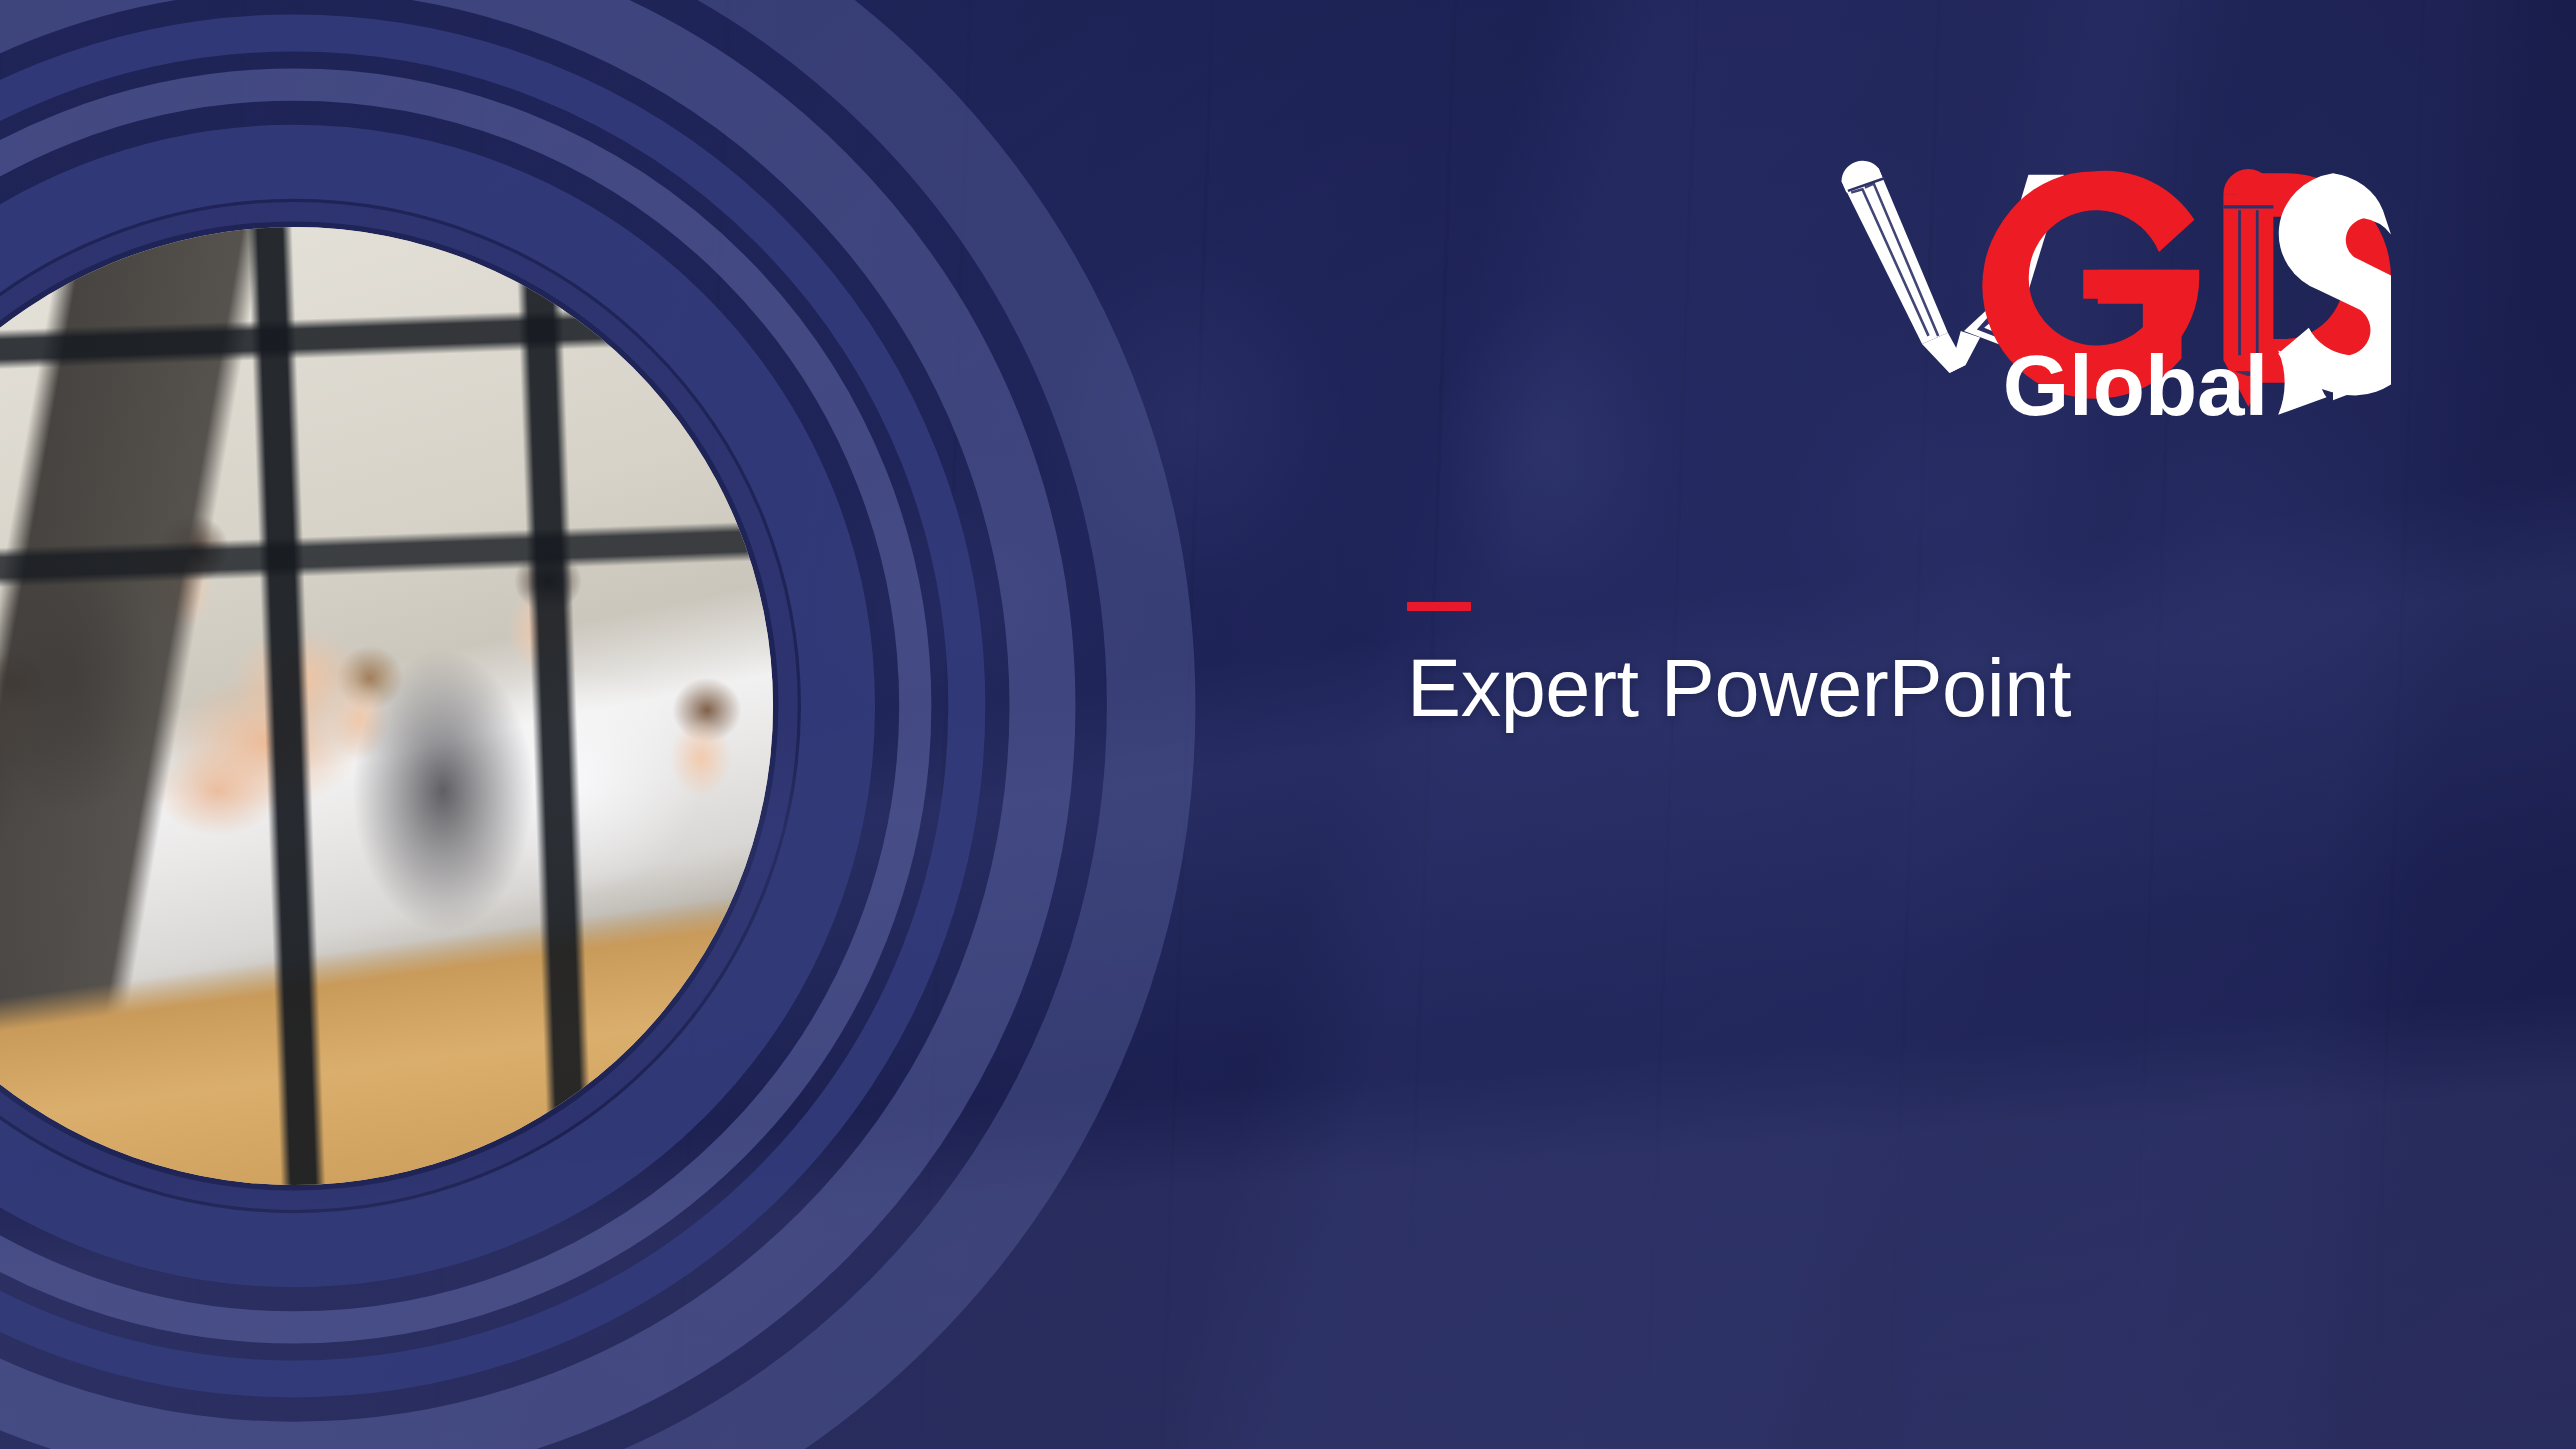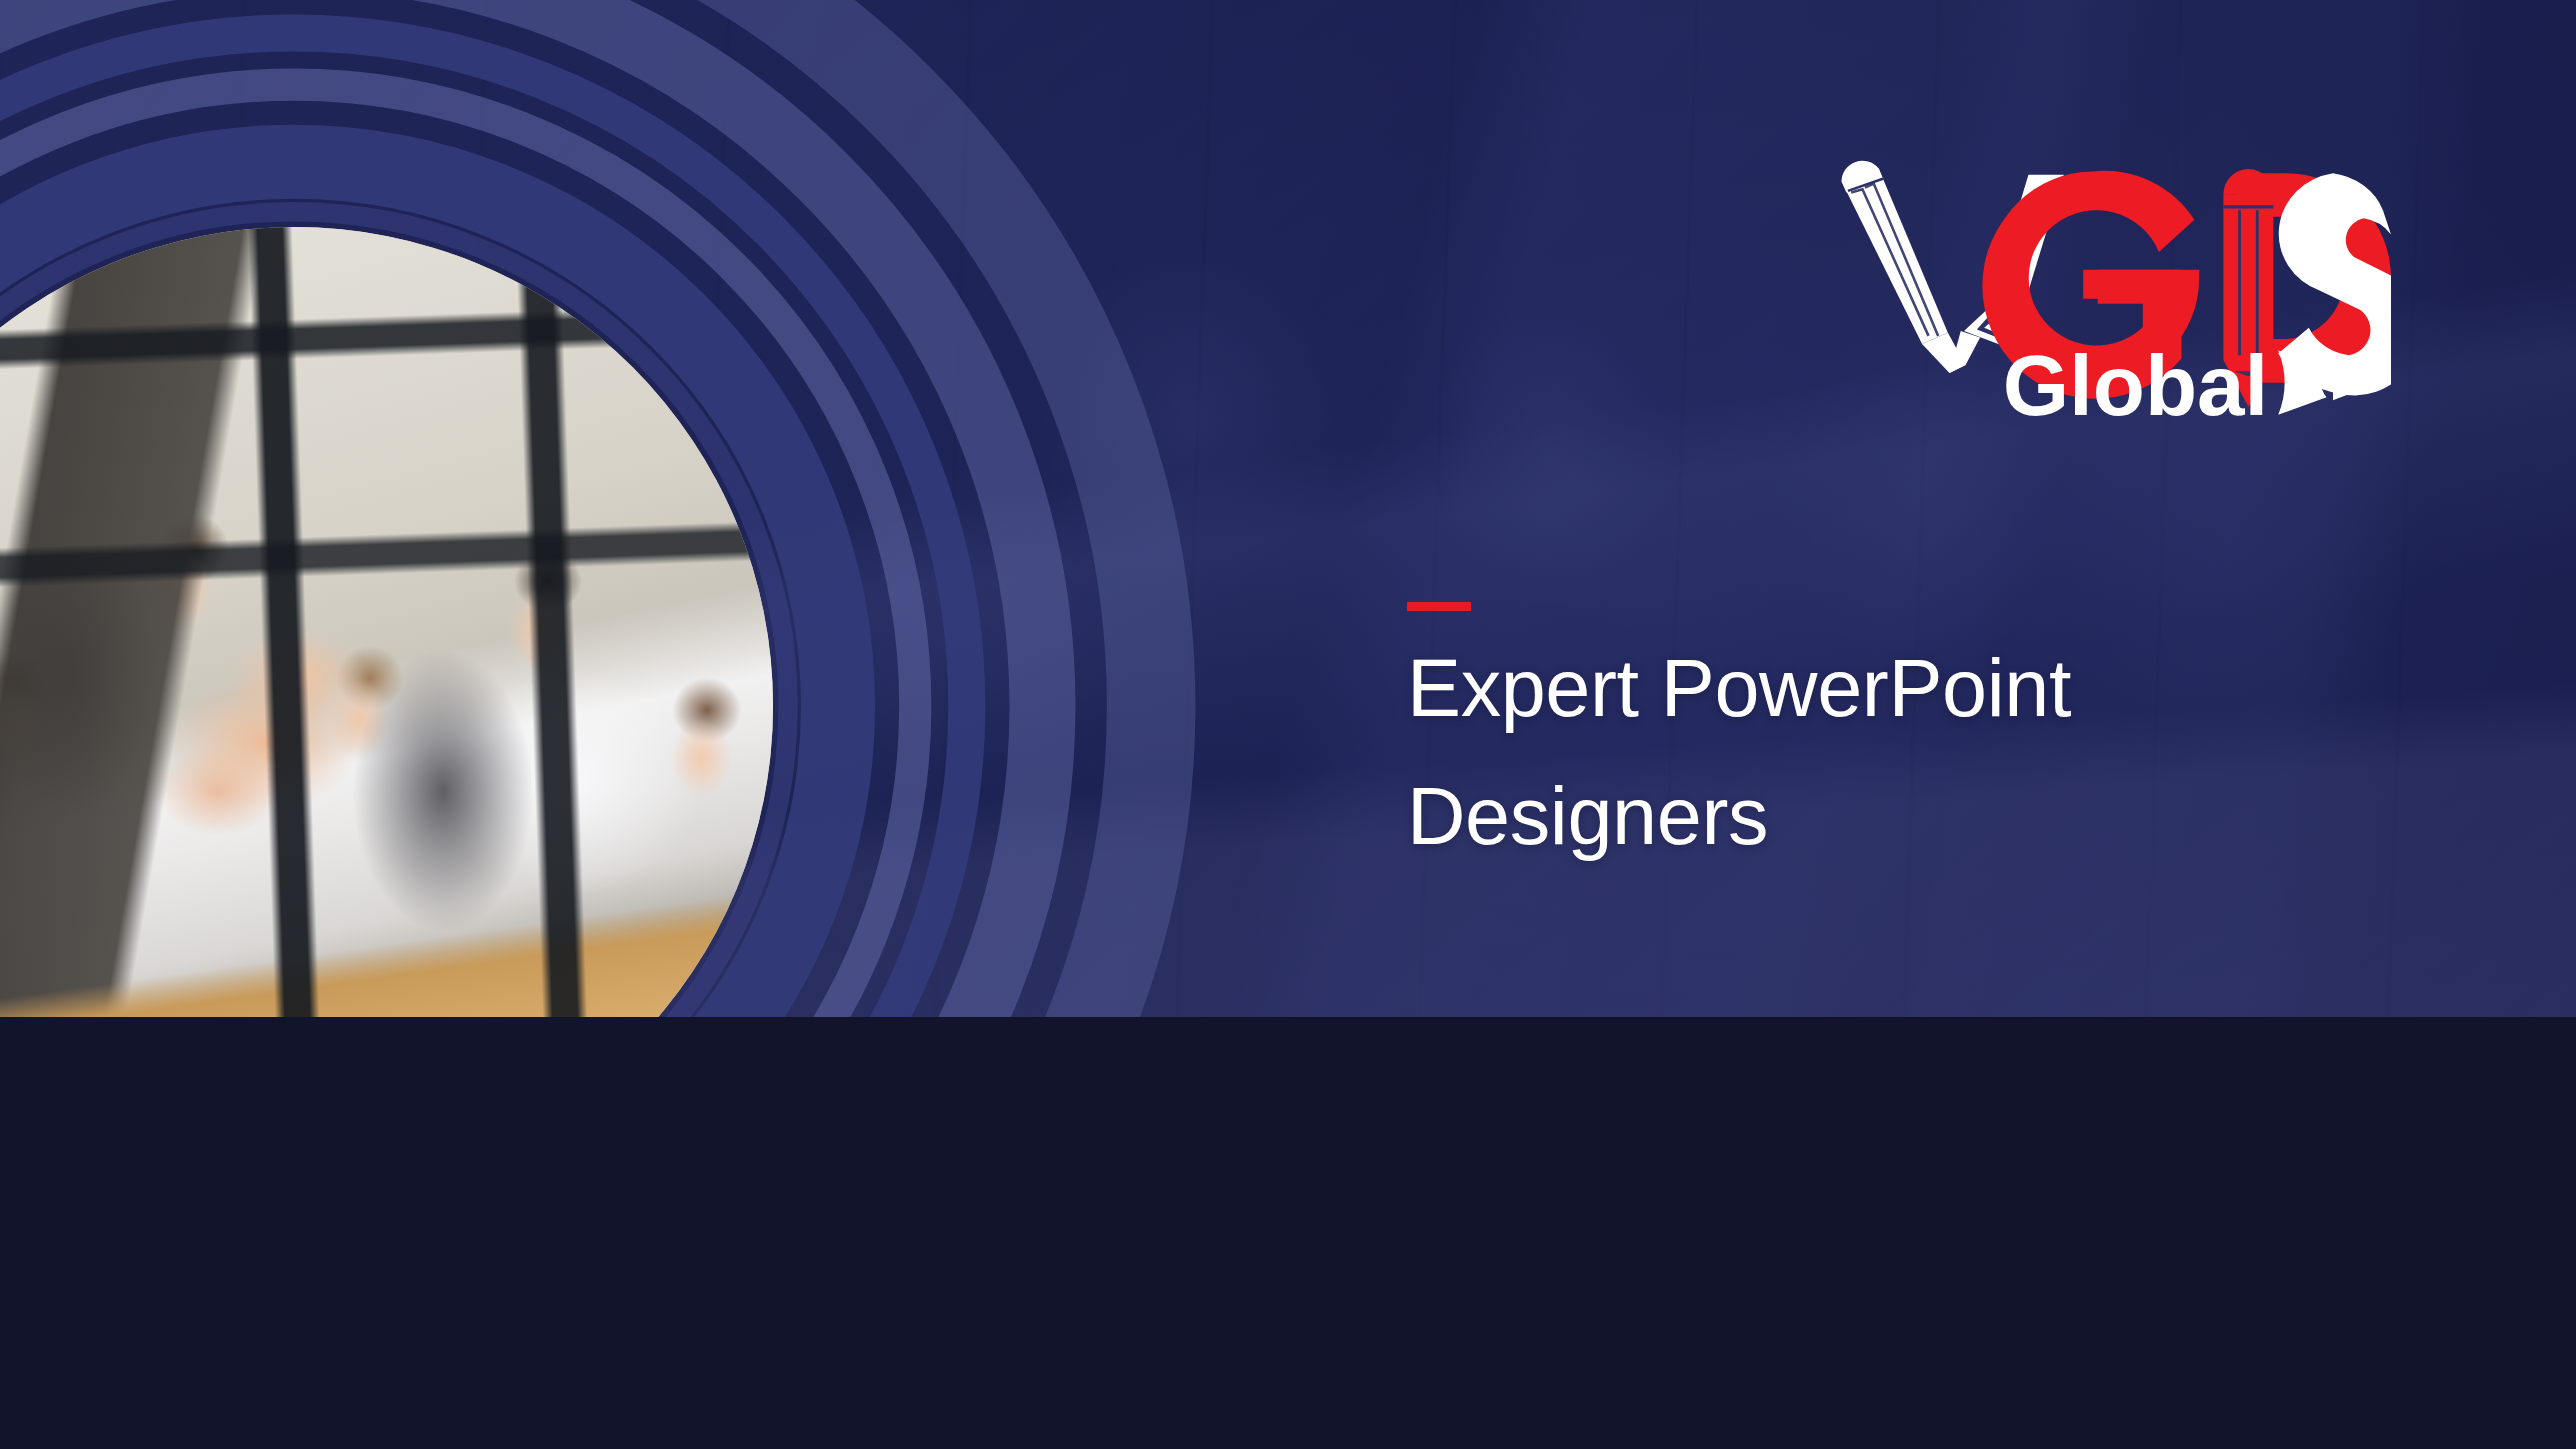--- a/index.html
+++ b/index.html
@@ -7,21 +7,21 @@
     margin: 0; padding: 0;
     background: #11142b;
   }
   body {
     font-family: "Liberation Sans", sans-serif;
   }
 
   .slide {
     position: relative;
     width: 2576px;
-    height: 1017px;
+    height: 1449px;
     overflow: hidden;
     background: #3d4580;
   }
 
   
   .bg-photo {
     position: absolute;
     inset: 0;
     background-color: #2c3268;
     background-image:
@@ -285,18 +285,17 @@
                L 620 298
                Q 606 280 620 262 Z" fill="#ffffff"></path>
       <path d="M 628 264 L 680 282 L 628 302 Z" fill="#ffffff"></path>
     </g>
   </svg>
 
   <div class="headline-block">
     <div class="accent-bar"></div>
     <h1 class="headline">
       <span class="hl-line">Expert PowerPoint</span>
-      <span class="hl-line">Designers</span>
     </h1>
   </div>
 
 </div>
 
 
 </body></html>

